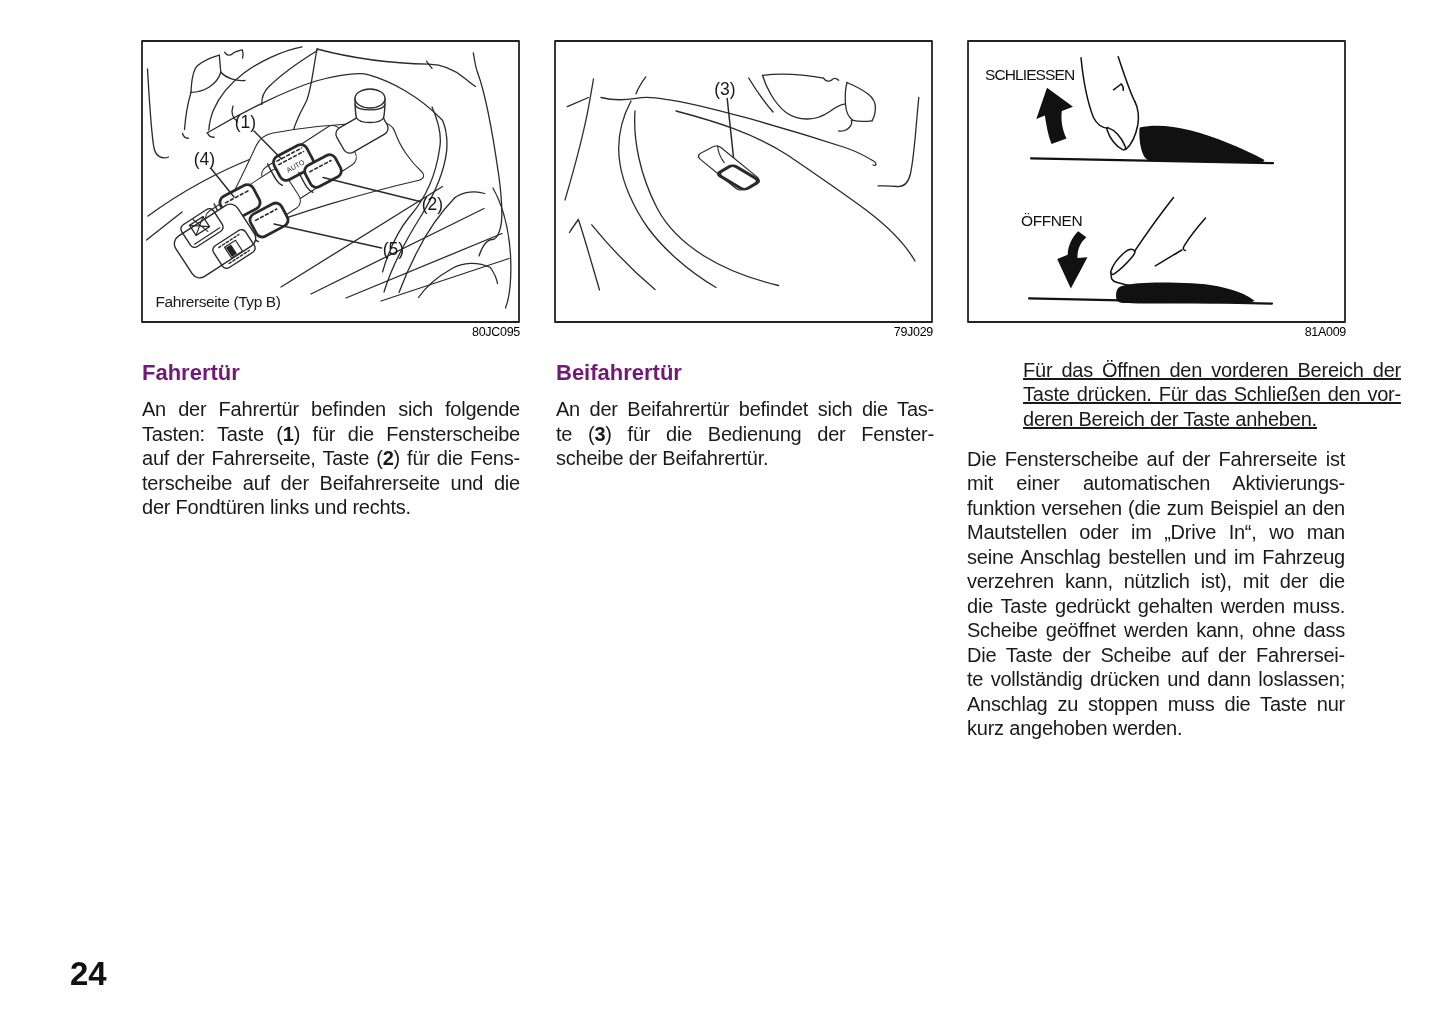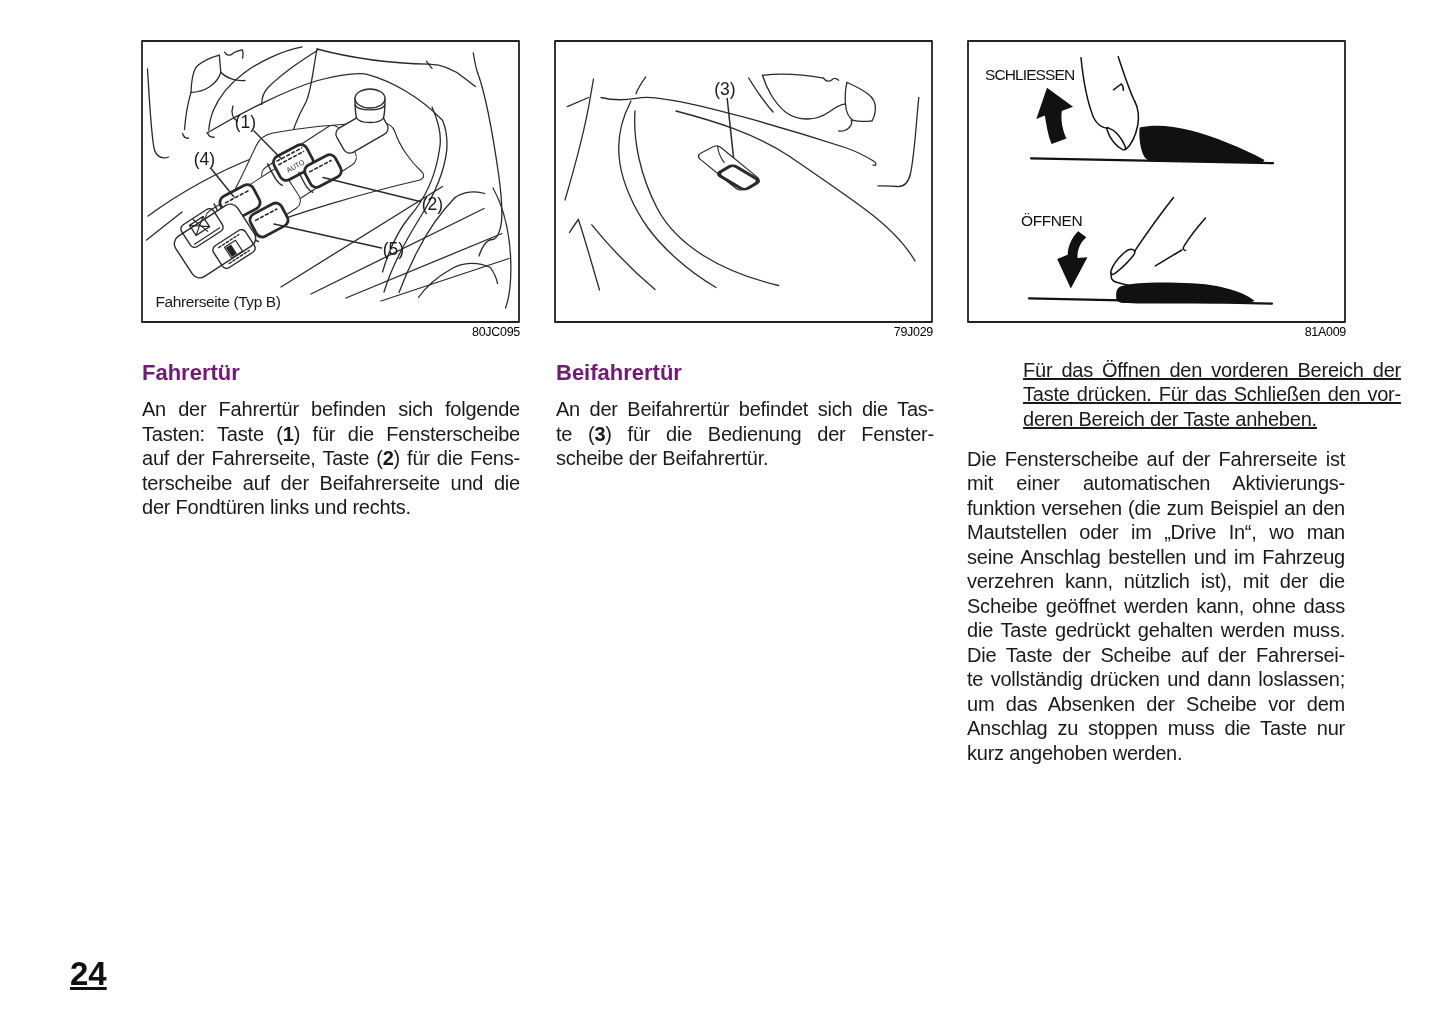--- a/index.html
+++ b/index.html
@@ -228,22 +228,21 @@
   <div class="jl">Taste drücken. Für das Schließen den vor-</div>
   <div class="ll">deren Bereich der Taste anheben.</div>
 </div>
 <div class="col" style="left:967px;top:446.5px;">
   <div class="jl">Die Fensterscheibe auf der Fahrerseite ist</div>
   <div class="jl">mit einer automatischen Aktivierungs-</div>
   <div class="jl">funktion versehen (die zum Beispiel an den</div>
   <div class="jl">Mautstellen oder im „Drive In“, wo man</div>
   <div class="jl">seine Anschlag bestellen und im Fahrzeug</div>
   <div class="jl">verzehren kann, nützlich ist), mit der die</div>
+  <div class="jl">die Taste gedrückt gehalten werden muss.</div>
   <div class="jl">Scheibe geöffnet werden kann, ohne dass</div>
-  <div class="jl">die Taste gedrückt gehalten werden muss.</div>
   <div class="jl">Die Taste der Scheibe auf der Fahrersei-</div>
   <div class="jl">te vollständig drücken und dann loslassen;</div>
-  <div class="jl">um das Absenken der Scheibe vor dem</div>
   <div class="jl">Anschlag zu stoppen muss die Taste nur</div>
   <div class="ll">kurz angehoben werden.</div>
 </div>
 
-<div class="abs" style="left:70px;top:955px;font-size:33px;font-weight:bold;color:#111;text-decoration:underline;">24</div>
+<div class="abs" style="left:70px;top:955px;font-size:33px;font-weight:bold;color:#111;">24</div>
 
 </body></html>

